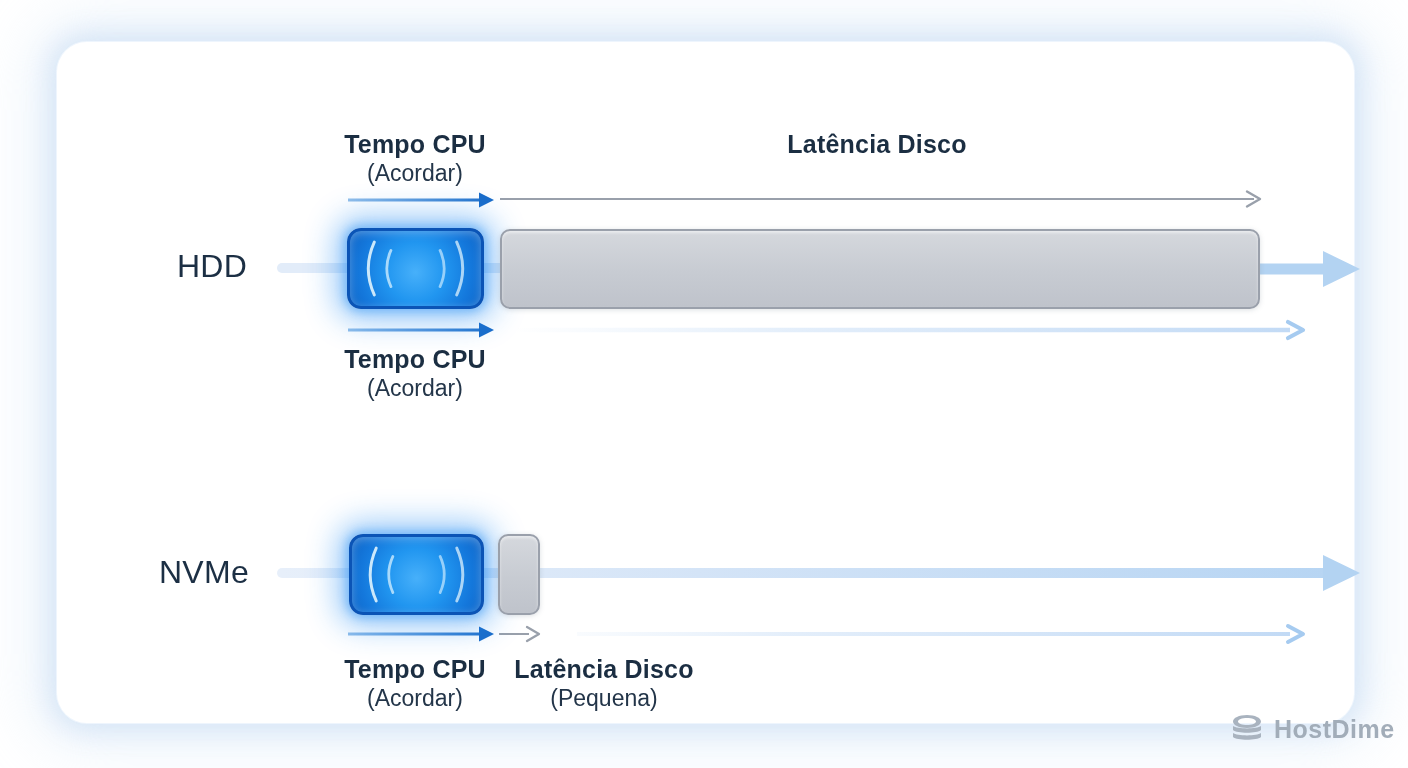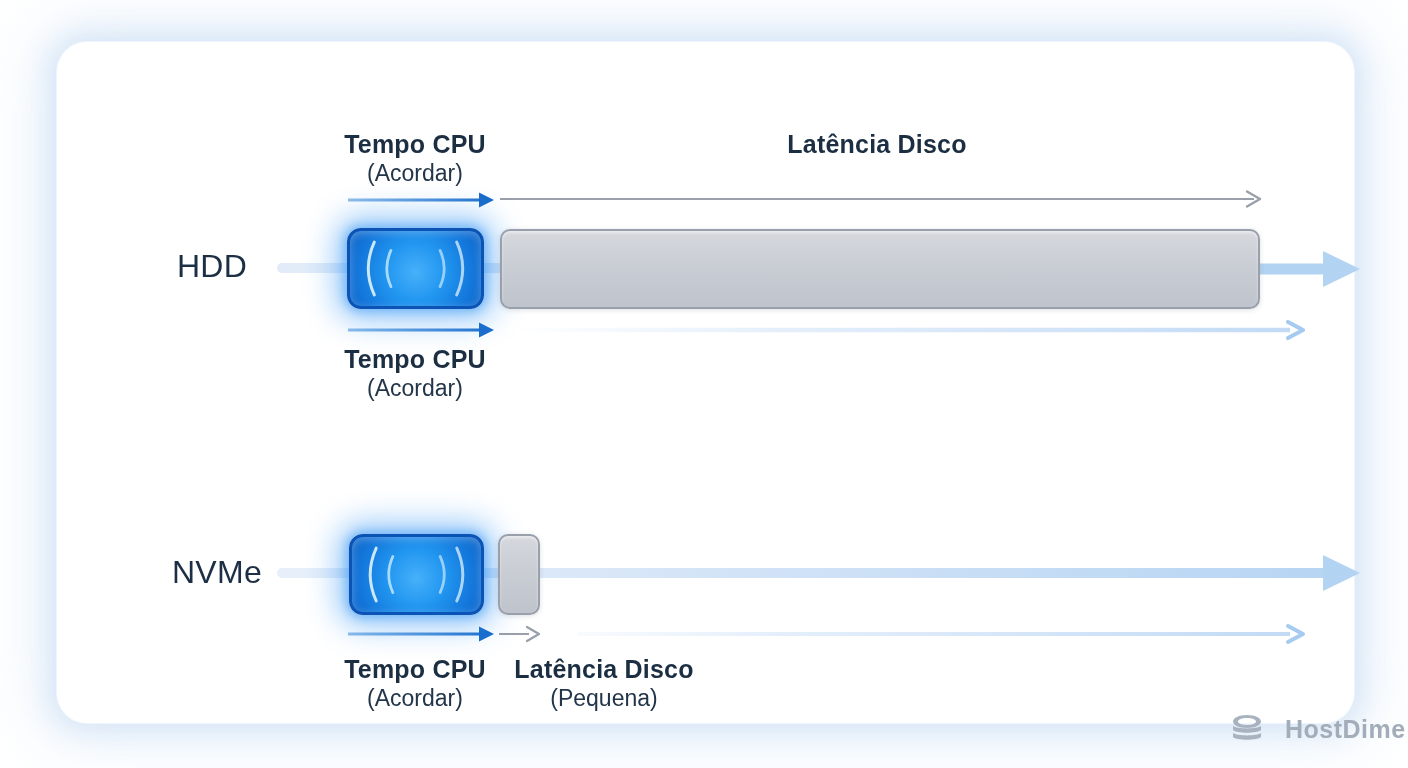--- a/index.html
+++ b/index.html
@@ -45,21 +45,21 @@
   
   .row-label{
     position:absolute;text-align:center;
     font-weight:400;font-size:32px;color:#1c2f44;letter-spacing:.3px;
   }
   .lbl{position:absolute;text-align:center;}
   .lbl .t{font-weight:700;font-size:25px;line-height:29px;color:#1b2e42;letter-spacing:.2px;}
   .lbl .s{font-weight:400;font-size:23px;line-height:29px;color:#233549;}
 
   
-  .logo{position:absolute;left:1172px;top:672px;display:flex;align-items:center;gap:20px;}
+  .logo{position:absolute;left:1172px;top:672px;display:flex;align-items:center;gap:9px;}
   .logo-text{font-weight:700;font-size:25px;color:#a2adb9;letter-spacing:.5px;}
 </style>
 </head>
 <body>
 
 <div class="stage">
   <div class="card">
 
     <svg class="overlay" width="1408" height="768" viewBox="0 0 1408 768">
       <defs>
@@ -136,21 +136,21 @@
       <svg viewBox="0 0 135 81">
         <path d="M 24 12 Q 11 40.5 24 69" fill="none" stroke="rgba(235,250,255,.85)" stroke-width="3.2" stroke-linecap="round"></path>
         <path d="M 42 21 Q 33 40.5 42 60" fill="none" stroke="rgba(215,240,255,.75)" stroke-width="3" stroke-linecap="round"></path>
         <path d="M 93 21 Q 102 40.5 93 60" fill="none" stroke="rgba(215,240,255,.65)" stroke-width="3" stroke-linecap="round"></path>
         <path d="M 111 12 Q 124 40.5 111 69" fill="none" stroke="rgba(235,250,255,.7)" stroke-width="3.2" stroke-linecap="round"></path>
       </svg>
     </div>
     <div class="disk-block disk-nvme"></div>
 
     <div class="row-label" style="left:100px;top:206px;width:110px;">HDD</div>
-    <div class="row-label" style="left:105px;top:512px;width:110px;">NVMe</div>
+    <div class="row-label" style="left:92px;top:512px;width:110px;">NVMe</div>
 
     <div class="lbl" style="left:258px;top:88px;width:200px;">
       <div class="t">Tempo CPU</div>
       <div class="s">(Acordar)</div>
     </div>
     <div class="lbl" style="left:700px;top:88px;width:240px;">
       <div class="t">Latência Disco</div>
     </div>
 
     <div class="lbl" style="left:258px;top:303px;width:200px;">

